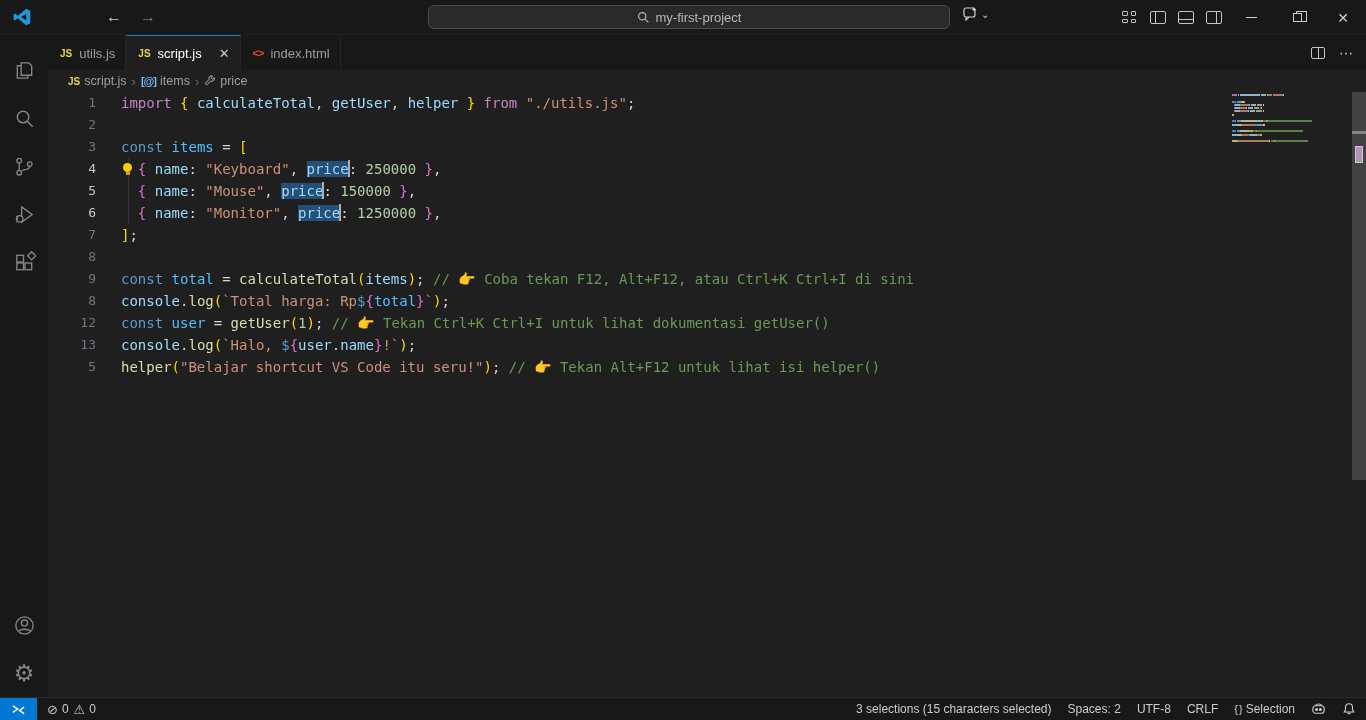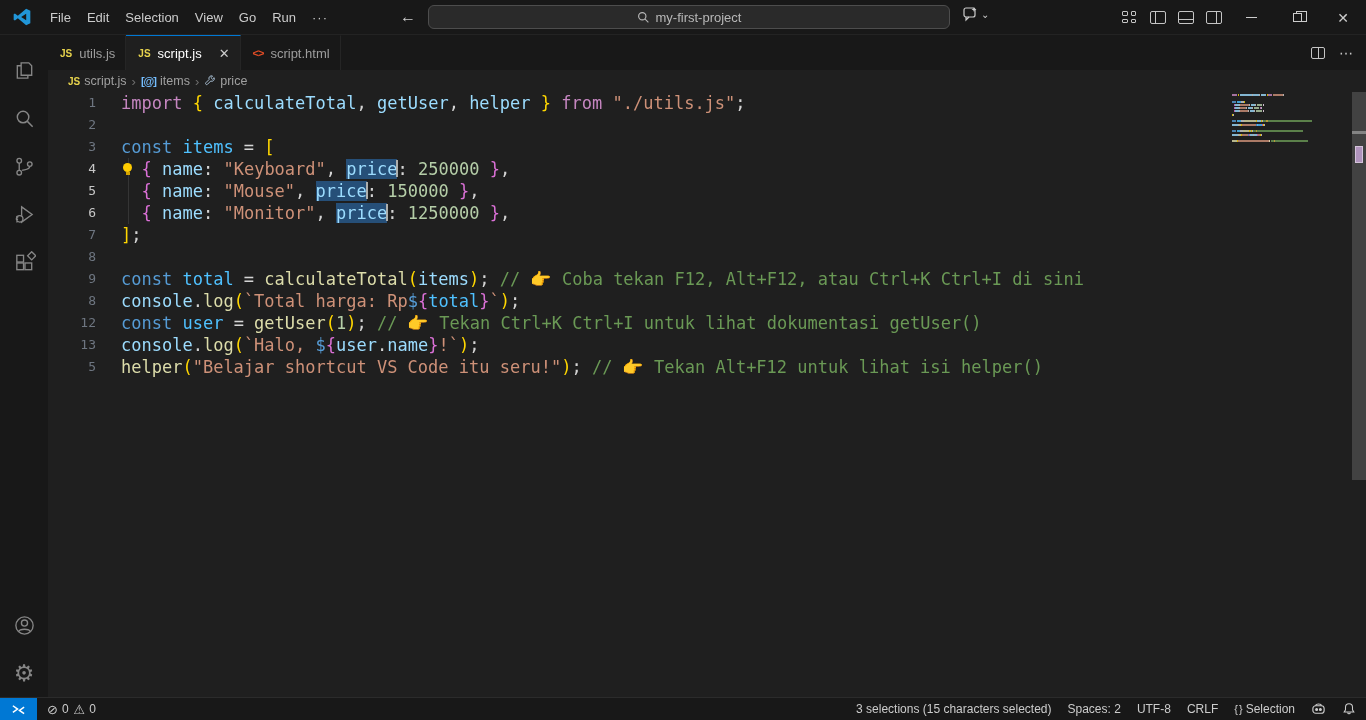--- a/index.html
+++ b/index.html
@@ -57,21 +57,21 @@
     padding-left:20px; font-size:12.5px; color:#a0a0a0; gap:5px; }
   .bc-sep { color:#6e6e6e; font-size:13px; }
   .bc-item { display:flex; align-items:center; gap:4px; }
   .bc-arr { color:#75beff; font-size:11px; font-weight:bold; letter-spacing:-1px; }
 
   
   .codearea { position:absolute; top:57px; left:0; right:0; bottom:0; overflow:hidden; }
   .crow { display:flex; height:22px; line-height:22px; font-family:"DejaVu Sans Mono","Liberation Mono",monospace; }
   .gutter { width:73px; padding-right:25px; text-align:right; color:#6e7681; font-size:13px; flex:none; }
   .gutter.hl { color:#c6c6c6; }
-  .lcontent { position:relative; white-space:pre; font-size:17px; color:#d4d4d4; }
+  .lcontent { position:relative; white-space:pre; font-size:14px; color:#d4d4d4; }
   .tk-kw{color:#C586C0}.tk-kw2{color:#569CD6}.tk-var{color:#9CDCFE}.tk-cvar{color:#4FC1FF}
   .tk-fn{color:#DCDCAA}.tk-str{color:#CE9178}.tk-num{color:#B5CEA8}.tk-com{color:#6A9955}
   .tk-b1{color:#FFD700}.tk-b2{color:#DA70D6}.tk-pun{color:#D4D4D4}.tk-emoji{color:#e2b53e}
   .sel { background:#264F78; }
   .cursor { display:inline-block; width:2px; height:17px; background:#aeafad; vertical-align:middle; margin:0 -1px 3px -1px; }
   .guide { position:absolute; left:7px; top:0; bottom:0; width:1px; background:#353535; }
   .bulb { position:absolute; left:2px; top:5px; width:9px; height:9px; border-radius:50%; background:#ffcc00; }
   .bulb::after { content:""; position:absolute; left:2.5px; top:9px; width:4px; height:3px; background:#d5a400; }
 
   
@@ -92,29 +92,20 @@
   .uni-ic { font-family:"DejaVu Sans", sans-serif; font-size:13px; }
 </style>
 </head>
 <body>
 
 <div class="titlebar">
   <svg class="vslogo" viewBox="0 0 24 24">
     <path fill="#2196d8" d="M17 2 L22 4.5 V19.5 L17 22 L7 13.5 L3.5 16.2 L2 15.3 V8.7 L3.5 7.8 L7 10.5 Z"></path>
     <path fill="#181818" d="M17 8 L11 12 L17 16 Z"></path>
   </svg>
-  <div class="menus">
-    <span>File</span>
-    <span>Edit</span>
-    <span>Selection</span>
-    <span>View</span>
-    <span>Go</span>
-    <span>Run</span>
-    <span class="menu-more">···</span>
-  </div>
   <div class="nav-arrows">
     <span class="nav-back">←</span>
     <span class="nav-fwd">→</span>
   </div>
   <div class="searchbox">
     <svg width="13" height="13" viewBox="0 0 16 16">
         <circle cx="6.5" cy="6.5" r="4.5" fill="none" stroke="#b8b8b8" stroke-width="1.4"></circle>
         <line x1="10" y1="10" x2="14" y2="14" stroke="#b8b8b8" stroke-width="1.4"></line>
       </svg>
     <span>my-first-project</span>
@@ -208,21 +199,21 @@
       <span class="ficon-js">JS</span>
       <span>utils.js</span>
     </div>
     <div class="tab active">
       <span class="ficon-js">JS</span>
       <span>script.js</span>
       <span class="closex">✕</span>
     </div>
     <div class="tab">
       <span class="ficon-html">&lt;&gt;</span>
-      <span>script.html</span>
+      <span>index.html</span>
     </div>
     <div class="tab-actions">
       <span class="split-ic"></span>
       <span class="dots">⋯</span>
     </div>
   </div>
 
   <div class="breadcrumbs">
     <span class="bc-item">
       <span class="ficon-js">JS</span>

